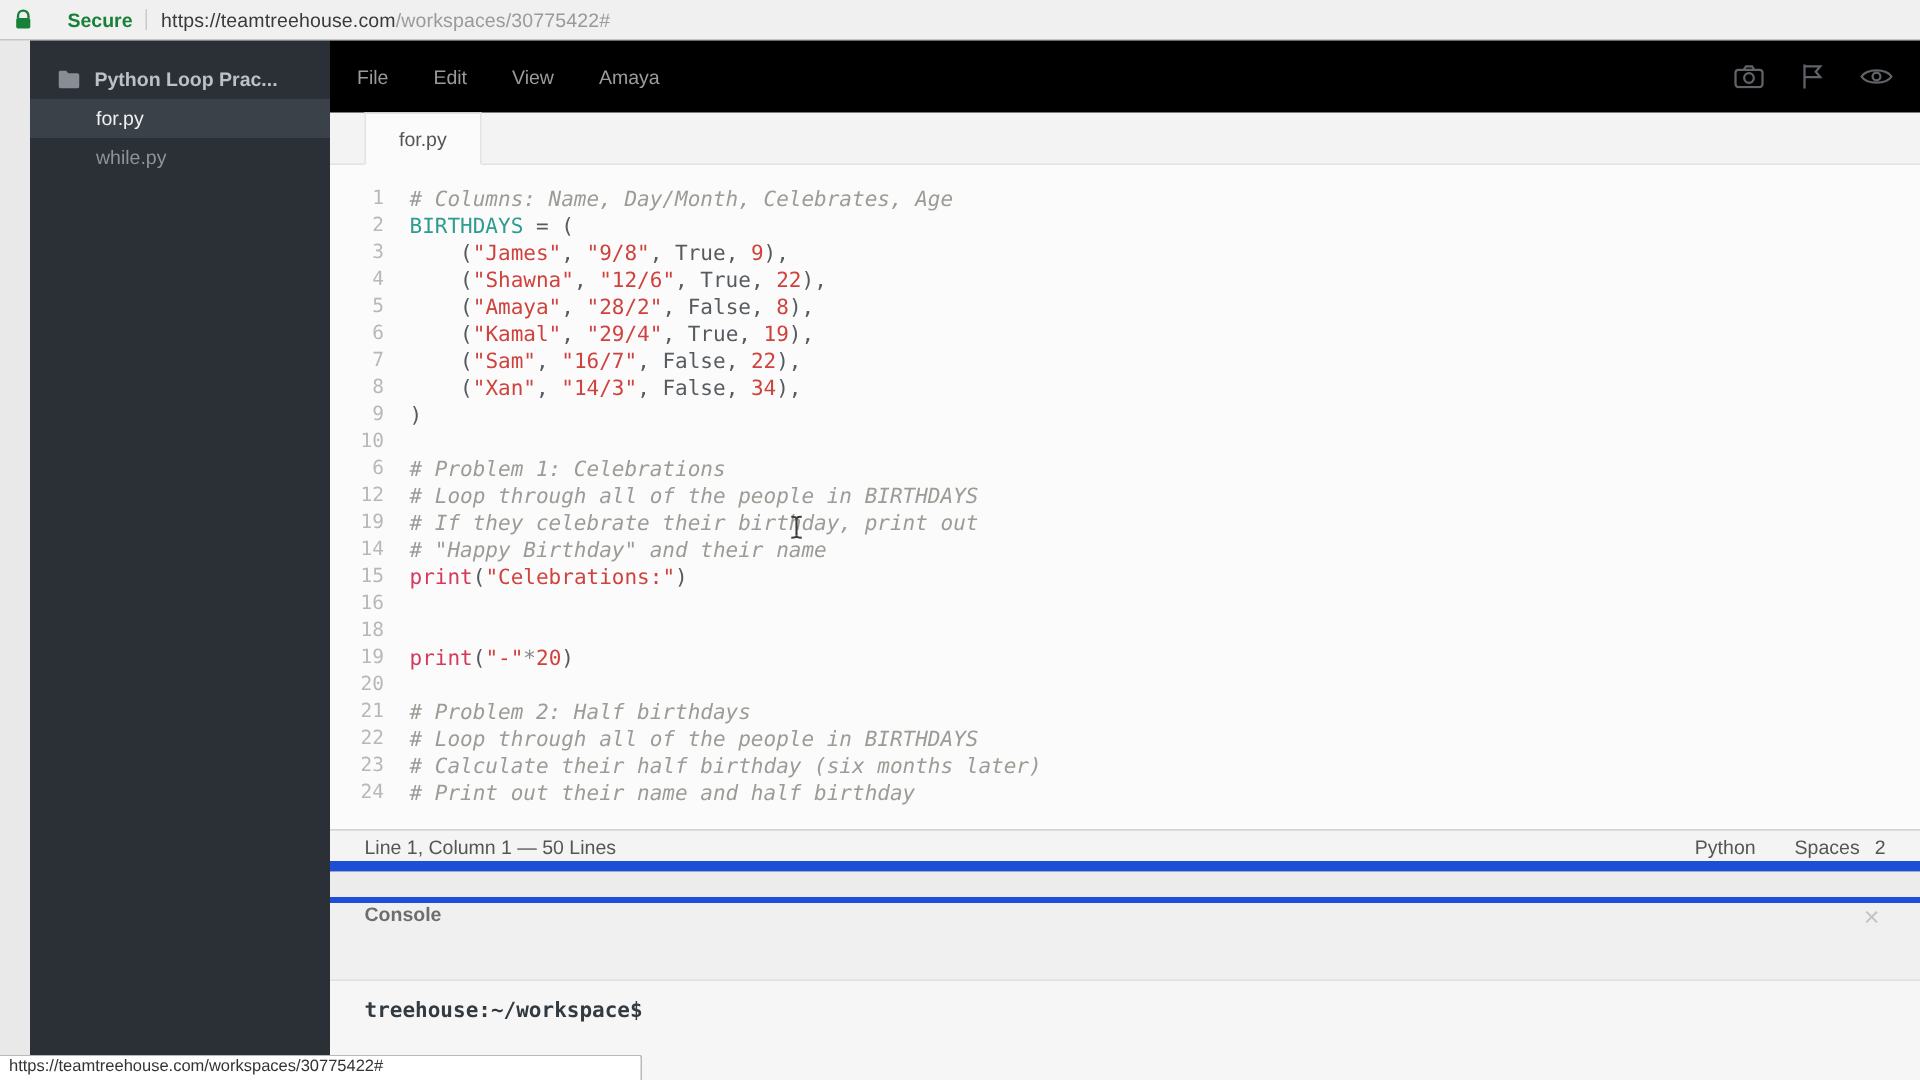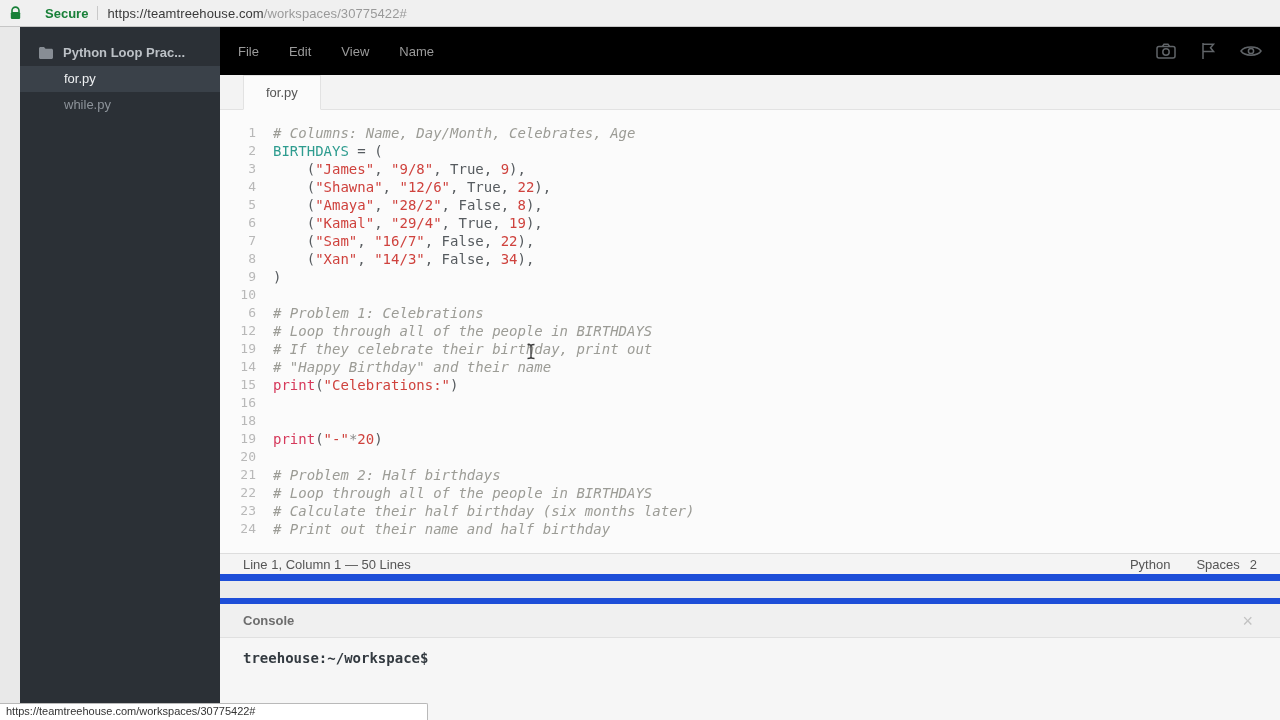--- a/index.html
+++ b/index.html
@@ -60,22 +60,22 @@
   
   .statusbar { height:28px; border-top:1px solid #ddd; border-bottom:7px solid #1d4ed8;
                background:#f4f4f4; display:flex; align-items:center;
                padding:0 23px; font-size:13px; color:#555; }
   .statusbar-right { margin-left:auto; display:flex; gap:26px; align-items:center; }
   .indent-group { display:flex; gap:10px; }
 
   .panel-gap { height:17px; background:#ececec; }
 
   
-  .console-header { height:40px; background:#f0f0f0; border-top:6px solid #1d4ed8;
-                    border-bottom:1px solid #e0e0e0; display:flex; align-items:center;
+  .console-header { height:56px; background:#f0f0f0; border-top:4px solid #1d4ed8;
+                    border-bottom:1px solid #e0e0e0; display:flex; 
                     padding:0 23px; font-size:13px; font-weight:700; color:#6d6d6d; }
   .console-close { margin-left:auto; color:#c2c2c2; font-size:18px; font-weight:400;
                    cursor:pointer; line-height:1; margin-right:4px; }
   .console-body { flex:1; background:#f6f6f6; padding:12px 0 0 23px;
                   font-family:"DejaVu Sans Mono",monospace; font-size:14px;
                   font-weight:700; color:#333a40; }
 
   
   .link-status { position:absolute; left:0; bottom:0; width:428px; height:17px;
                  background:#fff; border:1px solid #b9b9b9; border-left:none; border-bottom:none;
@@ -118,21 +118,21 @@
       </div>
   </aside>
 
   <main class="main">
 
     <div class="menubar">
       <div class="menu-items" id="menu-items">
           <div class="menu-item">File</div>
           <div class="menu-item">Edit</div>
           <div class="menu-item">View</div>
-          <div class="menu-item">Name</div>
+          <div class="menu-item">Amaya</div>
         </div>
       <div class="menu-icons">
         <span class="icon-btn">
           <svg width="20" height="16" viewBox="0 0 20 16" fill="none" stroke="#606468" stroke-width="1.5">
             <rect x="1" y="3.5" width="18" height="11.5" rx="2"></rect>
             <circle cx="10" cy="9" r="3.2"></circle>
             <path d="M6.5 3.5 L8 1.2 h4 L13.5 3.5"></path>
           </svg>
         </span>
         <span class="icon-btn">

